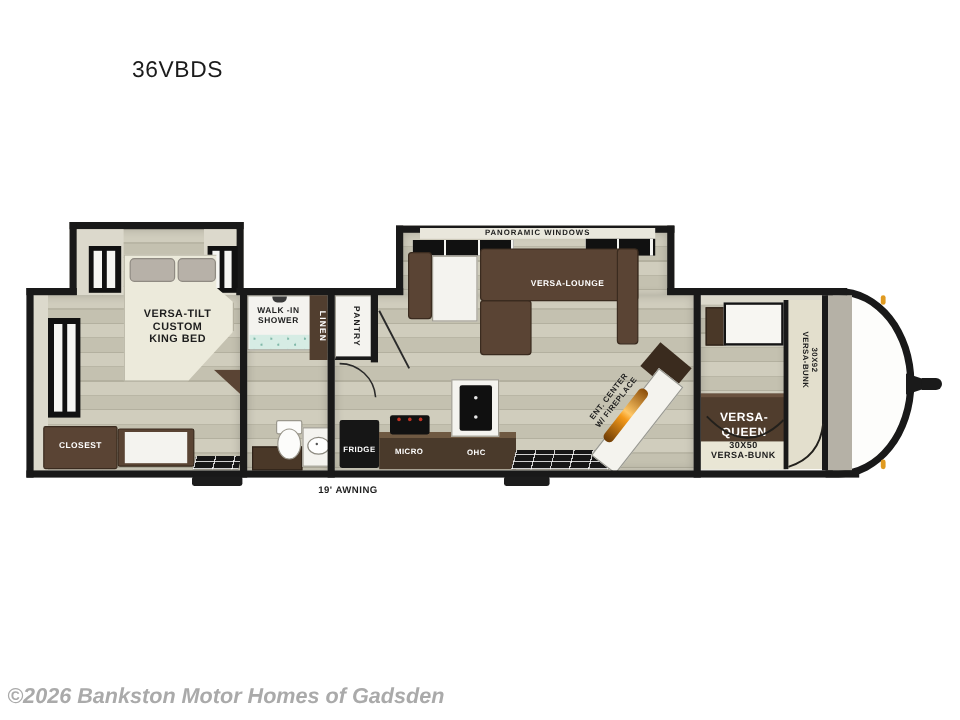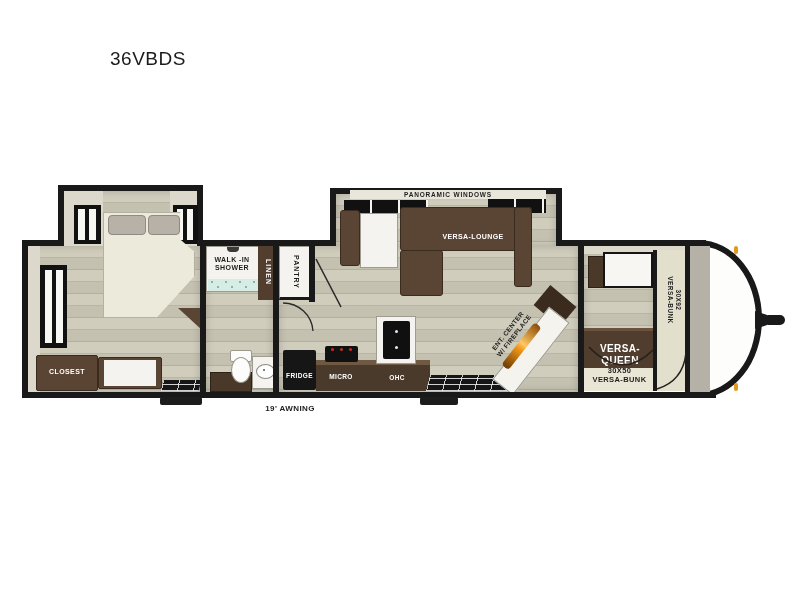--- a/index.html
+++ b/index.html
@@ -73,20 +73,23 @@
   <div class="abs beige" style="left:28px;top:246px;width:12px;height:146px;"></div>
 
   <div class="win" style="left:40px;top:265px;width:27px;height:83px;">
     <div class="pane" style="left:5px;top:5px;width:7px;height:73px;"></div>
     <div class="pane" style="left:16px;top:5px;width:7px;height:73px;"></div>
   </div>
 
   <div class="abs" style="left:103px;top:212px;width:92px;height:106px;background:#eceadb;border:1px solid #b5b1a0;box-sizing:border-box;clip-path:polygon(0 0,84% 0,84% 26%,100% 38%,100% 60%,58% 100%,0 100%);"></div>
   <div class="abs" style="left:108px;top:215px;width:36px;height:18px;background:#b7b1a8;border:1px solid #8f8a82;border-radius:4px;"></div>
   <div class="abs" style="left:148px;top:215px;width:30px;height:18px;background:#b7b1a8;border:1px solid #8f8a82;border-radius:4px;"></div>
+  <div class="lbl" style="left:100px;top:256px;width:96px;font-size:9px;">VERSA-TILT
+CUSTOM
+KING BED</div>
   <div class="abs brown" style="left:178px;top:308px;width:24px;height:22px;clip-path:polygon(0 0,100% 0,100% 100%);border:none;border-radius:0;"></div>
   <div class="abs brown" style="left:36px;top:355px;width:62px;height:36px;border-radius:2px;"></div>
   <div class="lbl w" style="left:36px;top:368px;width:62px;font-size:7px;">CLOSEST</div>
   <div class="abs brown" style="left:98px;top:357px;width:64px;height:32px;border-radius:2px;"></div>
   <div class="abs" style="left:104px;top:360px;width:52px;height:26px;background:#f4f3ef;"></div>
   <div class="mat" style="left:162px;top:380px;width:38px;height:11px;transform:skewX(-14deg);"></div>
 
   <div class="abs whitebox" style="left:206px;top:246px;width:54px;height:46px;"></div>
   <div class="abs" style="left:208px;top:279px;width:50px;height:12px;background:#d6ece4;background-image:radial-gradient(circle 1px at 4px 3px,#7fb8a8 90%,transparent),radial-gradient(circle 1px at 10px 8px,#7fb8a8 90%,transparent);background-size:14px 10px;"></div>
   <div class="abs" style="left:227px;top:247px;width:12px;height:5px;background:#3a3a3a;border-radius:0 0 4px 4px;"></div>
@@ -157,13 +160,14 @@
     <path d="M316,259 L341,307" fill="none" stroke="#2a2a2a" stroke-width="1.6"></path>
     <path d="M589,347 Q622,381 653,350" fill="none" stroke="#22201c" stroke-width="1.6"></path>
     <path d="M657,389 Q683,381 686,353" fill="none" stroke="#22201c" stroke-width="1.6"></path>
   </svg>
 
   <div class="step" style="left:160px;top:397px;width:42px;height:8px;"></div>
   <div class="step" style="left:420px;top:397px;width:38px;height:8px;"></div>
 
   <div class="lbl" style="left:250px;top:404px;width:80px;font-size:8px;">19' AWNING</div>
 
+  <div id="copyright">©2026 Bankston Motor Homes of Gadsden</div>
 </div>
 
 </body></html>

